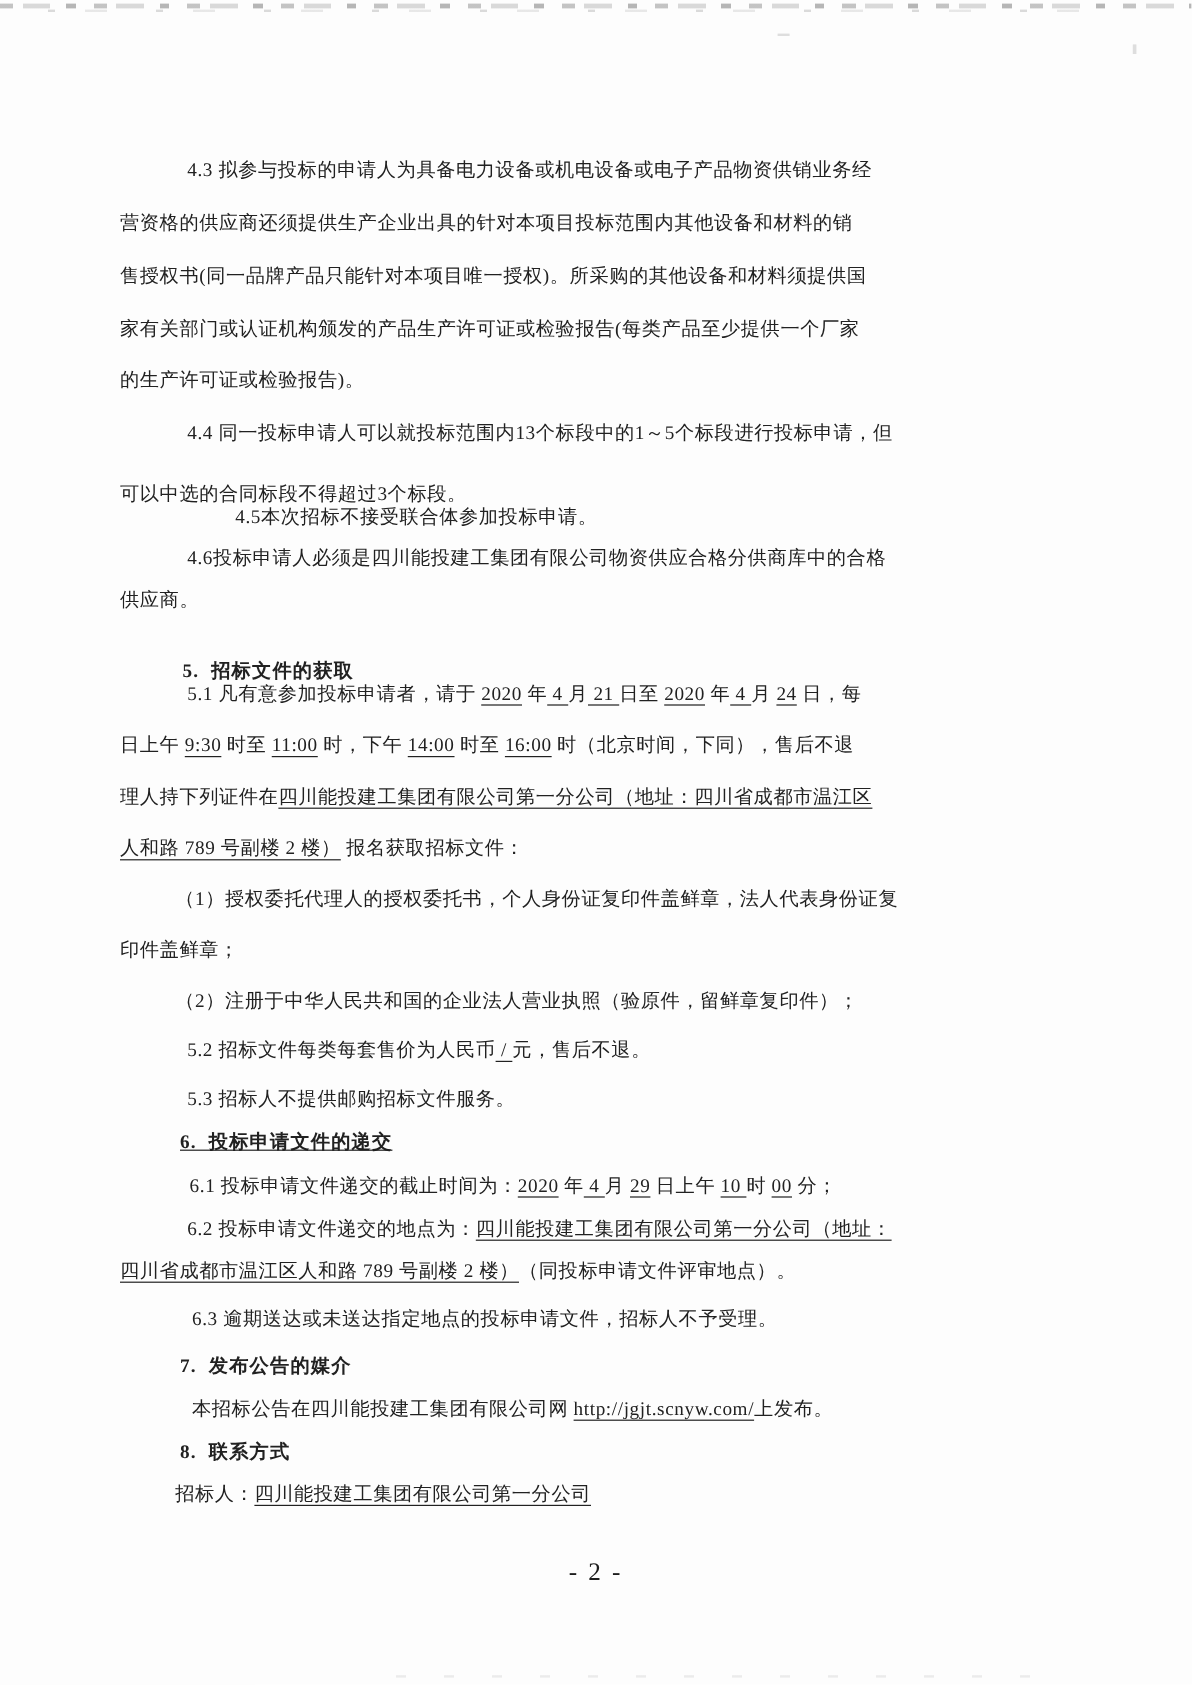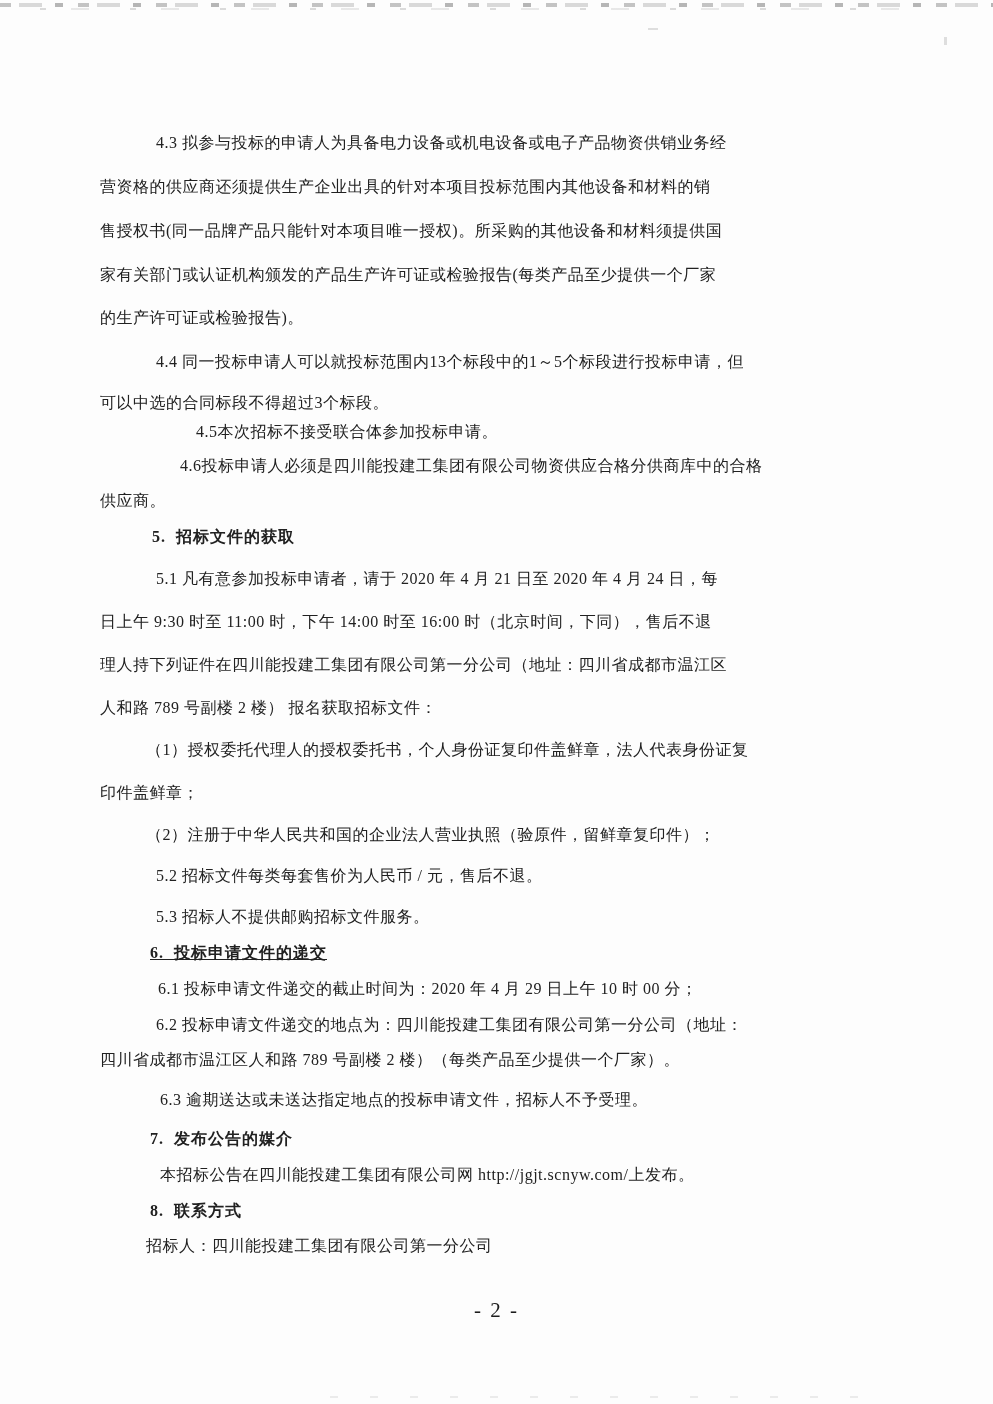--- a/index.html
+++ b/index.html
@@ -42,20 +42,21 @@
     font-size:16px;
     line-height:30px;
     white-space:pre;
     letter-spacing:0.5px;
   }
   .line.bold{
     font-weight:700;
     letter-spacing:1px;
   }
   .u{
+    text-decoration:underline;
     text-underline-offset:4px;
     text-decoration-thickness:1px;
   }
   .footer-page-num{
     position:absolute;
     top:1298px;left:0;width:993px;
     text-align:center;
     font-size:21px;
     letter-spacing:2px;
     color:#1c1c1c;
@@ -71,38 +72,38 @@
   <div class="scan-speck" style="top:37px;left:944px;width:3px;height:8px;"></div>
   <div class="scan-noise-bottom"></div>
 
   <div id="doc-body">
       <div class="line" style="top: 128px; left: 156px;"><span>4.3 拟参与投标的申请人为具备电力设备或机电设备或电子产品物资供销业务经</span></div>
       <div class="line" style="top: 172px; left: 100px;"><span>营资格的供应商还须提供生产企业出具的针对本项目投标范围内其他设备和材料的销</span></div>
       <div class="line" style="top: 216px; left: 100px;"><span>售授权书(同一品牌产品只能针对本项目唯一授权)。所采购的其他设备和材料须提供国</span></div>
       <div class="line" style="top: 260px; left: 100px;"><span>家有关部门或认证机构颁发的产品生产许可证或检验报告(每类产品至少提供一个厂家</span></div>
       <div class="line" style="top: 303px; left: 100px;"><span>的生产许可证或检验报告)。</span></div>
       <div class="line" style="top: 347px; left: 156px;"><span>4.4 同一投标申请人可以就投标范围内13个标段中的1～5个标段进行投标申请，但</span></div>
-      <div class="line" style="top: 388px; left: 100px;"><span>可以中选的合同标段不得超过3个标段。</span></div>
+      <div class="line" style="top: 398px; left: 100px;"><span>可以中选的合同标段不得超过3个标段。</span></div>
       <div class="line" style="top: 417px; left: 156px; margin-left: 40px;"><span>4.5本次招标不接受联合体参加投标申请。</span></div>
-      <div class="line" style="top: 451px; left: 156px; margin-left: 24px;"><span>4.6投标申请人必须是四川能投建工集团有限公司物资供应合格分供商库中的合格</span></div>
+      <div class="line" style="top: 451px; left: 156px;"><span>4.6投标申请人必须是四川能投建工集团有限公司物资供应合格分供商库中的合格</span></div>
       <div class="line" style="top: 486px; left: 100px;"><span>供应商。</span></div>
-      <div class="line bold" style="top: 522px; left: 152px;"><span>5.  招标文件的获取</span></div>
+      <div class="line bold" style="top: 545px; left: 152px;"><span>5.  招标文件的获取</span></div>
       <div class="line" style="top: 564px; left: 156px;"><span>5.1 凡有意参加投标申请者，请于 </span><span class="u">2020</span><span> 年</span><span class="u"> 4 </span><span>月</span><span class="u"> 21 </span><span>日至 </span><span class="u">2020</span><span> 年</span><span class="u"> 4 </span><span>月 </span><span class="u">24</span><span> 日，每</span></div>
       <div class="line" style="top: 607px; left: 100px;"><span>日上午 </span><span class="u">9:30</span><span> 时至 </span><span class="u">11:00</span><span> 时，下午 </span><span class="u">14:00</span><span> 时至 </span><span class="u">16:00</span><span> 时（北京时间，下同），售后不退</span></div>
       <div class="line" style="top: 650px; left: 100px;"><span>理人持下列证件在</span><span class="u">四川能投建工集团有限公司第一分公司（地址：四川省成都市温江区</span></div>
       <div class="line" style="top: 693px; left: 100px;"><span class="u">人和路 789 号副楼 2 楼）</span><span> 报名获取招标文件：</span></div>
       <div class="line" style="top: 735px; left: 146px;"><span>（1）授权委托代理人的授权委托书，个人身份证复印件盖鲜章，法人代表身份证复</span></div>
       <div class="line" style="top: 778px; left: 100px;"><span>印件盖鲜章；</span></div>
       <div class="line" style="top: 820px; left: 146px;"><span>（2）注册于中华人民共和国的企业法人营业执照（验原件，留鲜章复印件）；</span></div>
       <div class="line" style="top: 861px; left: 156px;"><span>5.2 招标文件每类每套售价为人民币</span><span class="u"> / </span><span>元，售后不退。</span></div>
       <div class="line" style="top: 902px; left: 156px;"><span>5.3 招标人不提供邮购招标文件服务。</span></div>
       <div class="line bold" style="top: 938px; left: 150px; text-decoration: underline;"><span>6.  投标申请文件的递交</span></div>
       <div class="line" style="top: 974px; left: 158px;"><span>6.1 投标申请文件递交的截止时间为：</span><span class="u">2020</span><span> 年</span><span class="u"> 4 </span><span>月 </span><span class="u">29</span><span> 日上午 </span><span class="u">10 </span><span>时 </span><span class="u">00</span><span> 分；</span></div>
       <div class="line" style="top: 1010px; left: 156px;"><span>6.2 投标申请文件递交的地点为：</span><span class="u">四川能投建工集团有限公司第一分公司（地址：</span></div>
-      <div class="line" style="top: 1045px; left: 100px;"><span class="u">四川省成都市温江区人和路 789 号副楼 2 楼）</span><span>（每类产品至少提供一个厂家）。</span></div>
+      <div class="line" style="top: 1045px; left: 100px;"><span class="u">四川省成都市温江区人和路 789 号副楼 2 楼）</span><span>（同投标申请文件评审地点）。</span></div>
       <div class="line" style="top: 1085px; left: 160px;"><span>6.3 逾期送达或未送达指定地点的投标申请文件，招标人不予受理。</span></div>
       <div class="line bold" style="top: 1124px; left: 150px;"><span>7.  发布公告的媒介</span></div>
       <div class="line" style="top: 1160px; left: 160px;"><span>本招标公告在四川能投建工集团有限公司网 </span><span class="u">http://jgjt.scnyw.com/</span><span>上发布。</span></div>
       <div class="line bold" style="top: 1196px; left: 150px;"><span>8.  联系方式</span></div>
       <div class="line" style="top: 1231px; left: 146px;"><span>招标人：</span><span class="u">四川能投建工集团有限公司第一分公司</span></div>
     </div>
 
   <div class="footer-page-num">- 2 -</div>
 </div>
 

